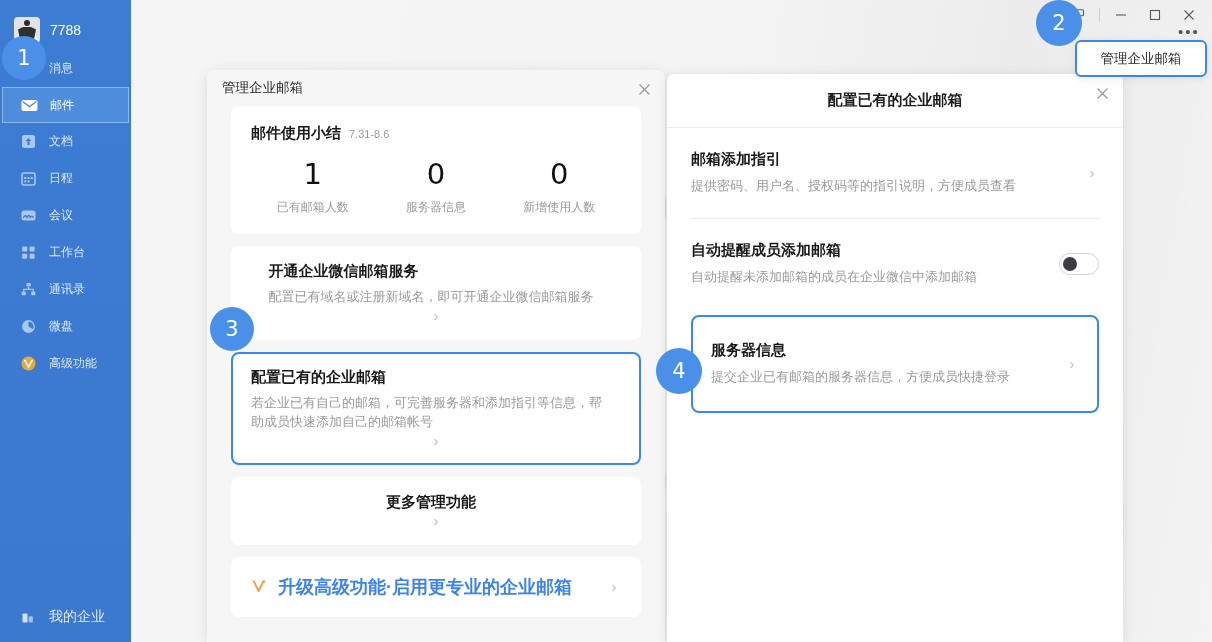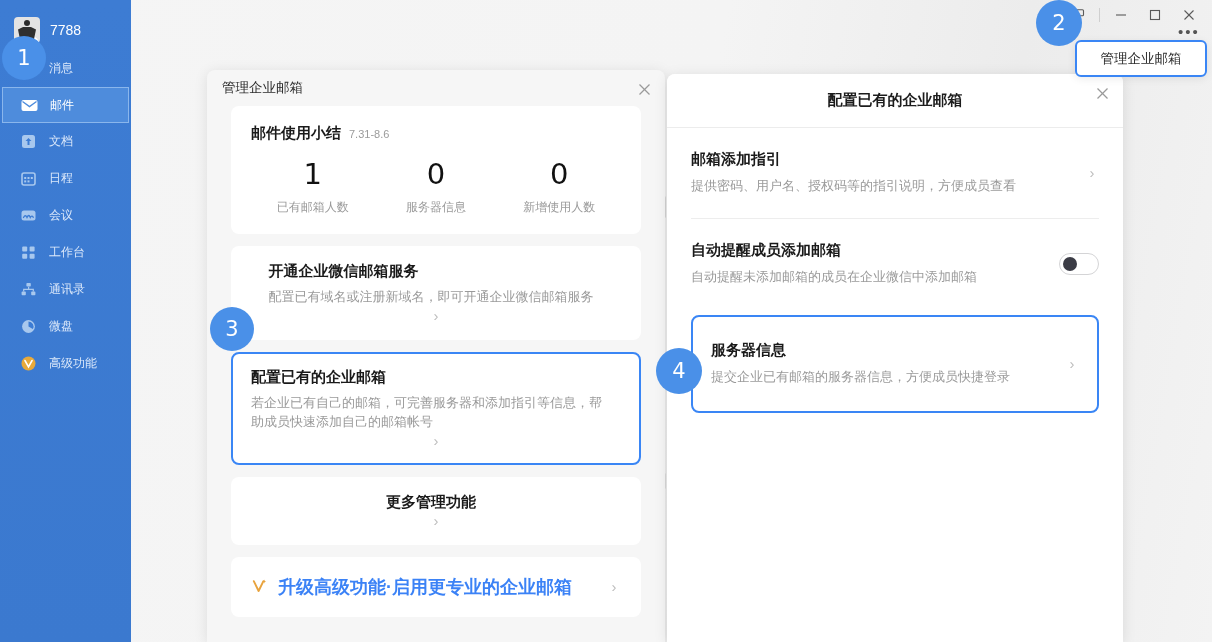--- a/index.html
+++ b/index.html
@@ -393,20 +393,29 @@
           <svg width="17" height="17" viewBox="0 0 17 17">
               <circle cx="8.5" cy="8.5" r="7" fill="#e8a93a"></circle>
               <path d="M5 5.6 L8.5 11.8 L12 5.6" stroke="#ffffff" stroke-width="1.7" fill="none" stroke-linecap="round"></path>
             </svg>
         </span>
         <span class="nlabel">高级功能</span>
       </div>
 
     </div>
 
+    <div class="bottom-item">
+      <span class="nav-icon">
+        <svg width="17" height="17" viewBox="0 0 17 17">
+            <rect x="2.5" y="4.5" width="5" height="9" rx="1" fill="#cfe0f7"></rect>
+            <rect x="8.6" y="7.2" width="4.3" height="6.3" rx="1" fill="#9dbfec"></rect>
+          </svg>
+      </span>
+      <span class="nlabel">我的企业</span>
+    </div>
   </div>
 
   <div id="wincontrols">
     <div class="wc">
       <svg width="13" height="13" viewBox="0 0 13 13">
           <rect x="3.5" y="0.8" width="8" height="6" rx="1" fill="none" stroke="#5a5a5a" stroke-width="1.1"></rect>
           <rect x="0.8" y="4" width="6" height="6" rx="1" fill="#f4f4f4" stroke="#5a5a5a" stroke-width="1.1"></rect>
         </svg>
     </div>
     <div class="wc-sep"></div>

